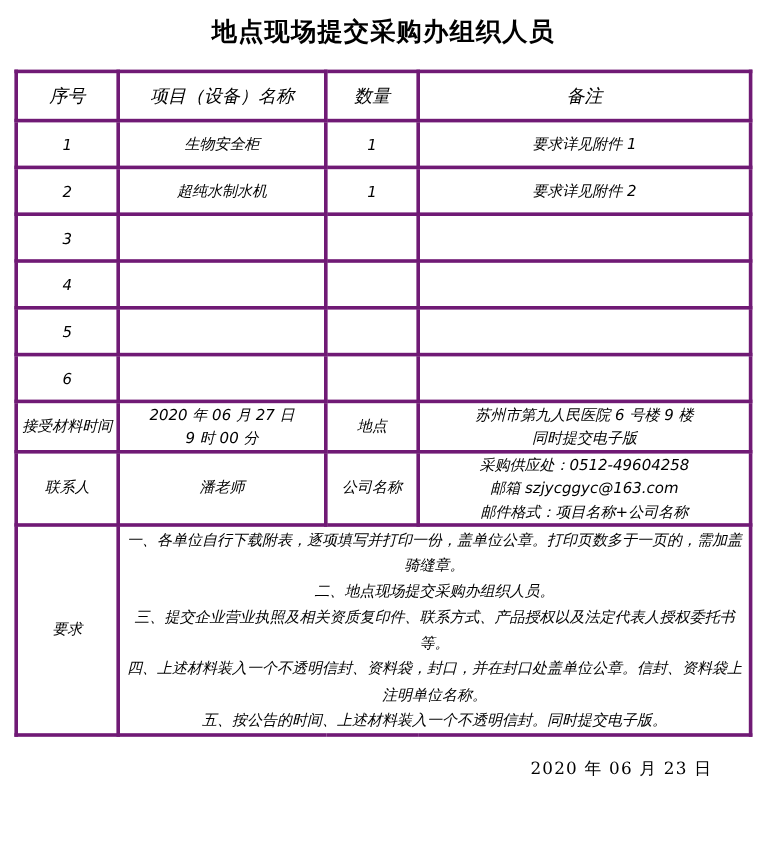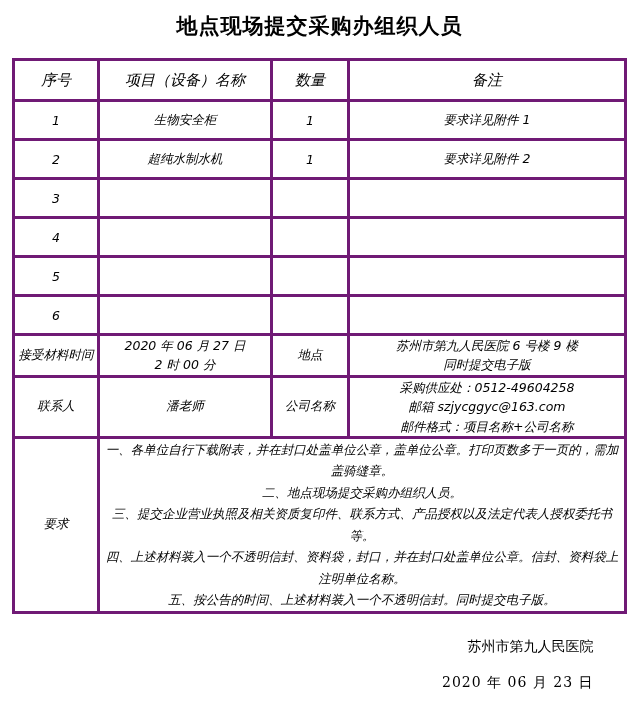--- a/index.html
+++ b/index.html
@@ -137,21 +137,21 @@
         <td class="empty-row">6</td>
         <td class="empty-row"></td>
         <td class="empty-row"></td>
         <td class="empty-row"></td>
       </tr>
 
       <tr>
         <td>接受材料时间</td>
         <td class="cell-multi">
           <div>2020 年  06 月  27 日</div>
-          <div>2 时  00 分</div>
+          <div>9 时  00 分</div>
         </td>
         <td>地点</td>
         <td class="cell-multi">
           <div>苏州市第九人民医院 6 号楼 9 楼</div>
           <div>同时提交电子版</div>
         </td>
       </tr>
 
       <tr>
         <td>联系人</td>
@@ -160,28 +160,27 @@
         <td class="cell-multi">
           <div>采购供应处：0512-49604258</div>
           <div>邮箱 szjycggyc@163.com</div>
           <div>邮件格式：项目名称+公司名称</div>
         </td>
       </tr>
 
       <tr>
         <td class="req-label">要求</td>
         <td class="req-body" colspan="3">
-          <p>一、各单位自行下载附表，并在封口处盖单位公章，盖单位公章。打印页数多于一页的，需加盖骑缝章。</p>
+          <p>一、各单位自行下载附表，逐项填写并打印一份，盖单位公章。打印页数多于一页的，需加盖骑缝章。</p>
           <p>二、地点现场提交采购办组织人员。</p>
           <p>三、提交企业营业执照及相关资质复印件、联系方式、产品授权以及法定代表人授权委托书等。</p>
           <p>四、上述材料装入一个不透明信封、资料袋，封口，并在封口处盖单位公章。信封、资料袋上注明单位名称。</p>
           <p>五、按公告的时间、上述材料装入一个不透明信封。同时提交电子版。</p>
         </td>
       </tr>
     </tbody>
   </table>
 
   <div class="footer">
-    <div class="org">苏州市第九人民医院</div>
     <div class="date">2020 年  06 月 23 日</div>
   </div>
 
 </div>
 
 </body></html>

